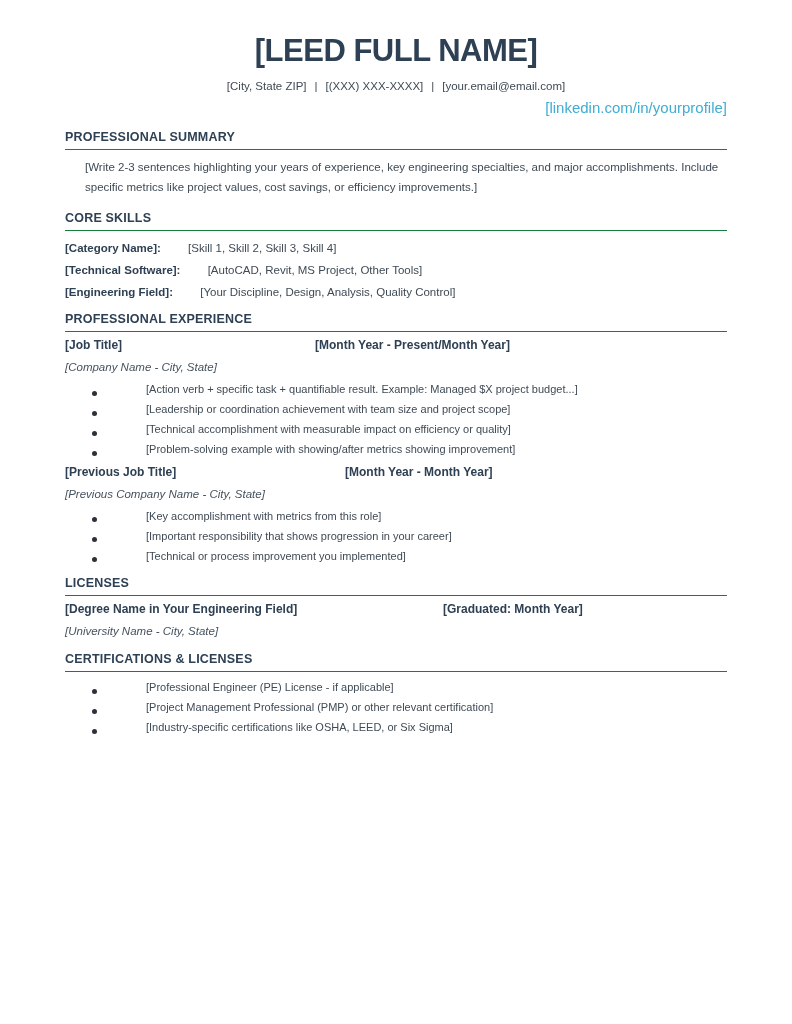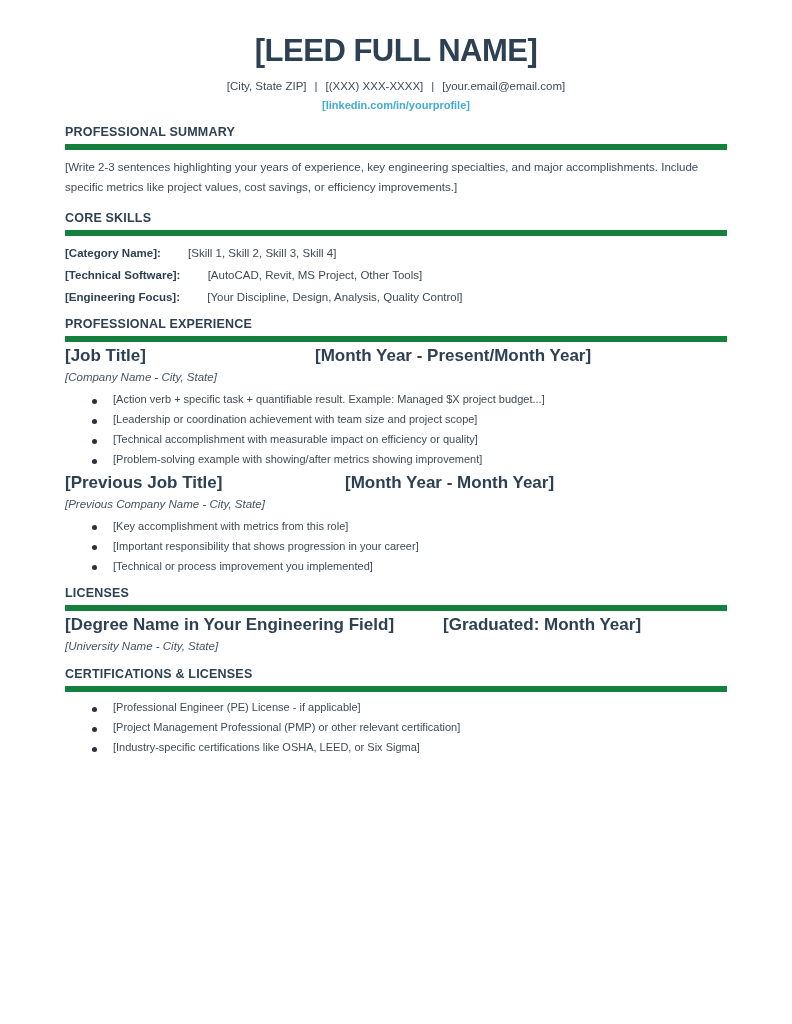--- a/index.html
+++ b/index.html
@@ -27,67 +27,67 @@
   }
   .contact-line {
     margin-top: 11px;
     text-align: center;
     font-size: 11.5px;
     color: #3f4a55;
   }
   .contact-sep { margin: 0 8px; color: #3f4a55; }
   .linkedin-line {
     margin-top: 7px;
-    text-align: center;
-    font-size: 11px;
+    text-align: right;
+    font-size: 15px;
     color: #41add2;
     cursor: pointer;
-    font-weight: bold;
   }
 
   
   .section { margin-top: 14px; }
   .section-heading {
     font-size: 12.5px;
     font-weight: bold;
     color: #2e4053;
     letter-spacing: 0.2px;
     padding-bottom: 5px;
-    border-bottom: 6px solid #15803d;
+    border-bottom: 1px solid #15803d;
   }
   .summary-body {
     margin-top: 7px;
     font-size: 11.5px;
     line-height: 20px;
     color: #3f4a55;
+    margin-left: 20px;
   }
 
   
   .skills-list { margin-top: 11px; }
   .skill-row { margin-bottom: 10px; font-size: 11.5px; line-height: 12px; }
   .skill-label { font-weight: bold; color: #2e4053; }
   .skill-value { color: #3f4a55; padding-left: 24px; }
 
   
   .entry { margin-top: 6px; }
   .entry + .entry { margin-top: 9px; }
-  .entry-header { position: relative; font-size: 17px; font-weight: bold; color: #2e4053; line-height: 15px; }
+  .entry-header { position: relative; font-size: 12px; font-weight: bold; color: #2e4053; line-height: 15px; }
   .entry-dates { position: absolute; top: 0; white-space: nowrap; }
   .dates-job1 { left: 250px; }
   .dates-job2 { left: 280px; text-align: center; }
   .dates-edu  { left: 378px; }
   .entry-company {
     margin-top: 7px;
     font-size: 11.5px;
     font-style: italic;
     color: #46525e;
     line-height: 14px;
   }
   .bullet-list { margin-top: 9px; }
-  .bullet { display: flex; align-items: center; margin-bottom: 7.5px; }
+  .bullet { display: flex; align-items: flex-end; margin-bottom: 7.5px; gap: 33px; }
   .bullet .dot {
     flex: none;
     width: 5px; height: 5px;
     border-radius: 50%;
     background: #2b3138;
     margin: 4px 0 0 27px;
   }
   .bullet .btext {
     margin-left: 16px;
     font-size: 11px;
@@ -117,21 +117,21 @@
       <div class="skills-list">
         <div class="skill-row">
           <span class="skill-label">[Category Name]:</span>
           <span class="skill-value">[Skill 1, Skill 2, Skill 3, Skill 4]</span>
         </div>
         <div class="skill-row">
           <span class="skill-label">[Technical Software]:</span>
           <span class="skill-value">[AutoCAD, Revit, MS Project, Other Tools]</span>
         </div>
         <div class="skill-row">
-          <span class="skill-label">[Engineering Focus]:</span>
+          <span class="skill-label">[Engineering Field]:</span>
           <span class="skill-value">[Your Discipline, Design, Analysis, Quality Control]</span>
         </div>
       </div>
     </div>
 
     <div class="section">
       <div class="section-heading">PROFESSIONAL EXPERIENCE</div>
 
       <div class="entry">
         <div class="entry-header">

